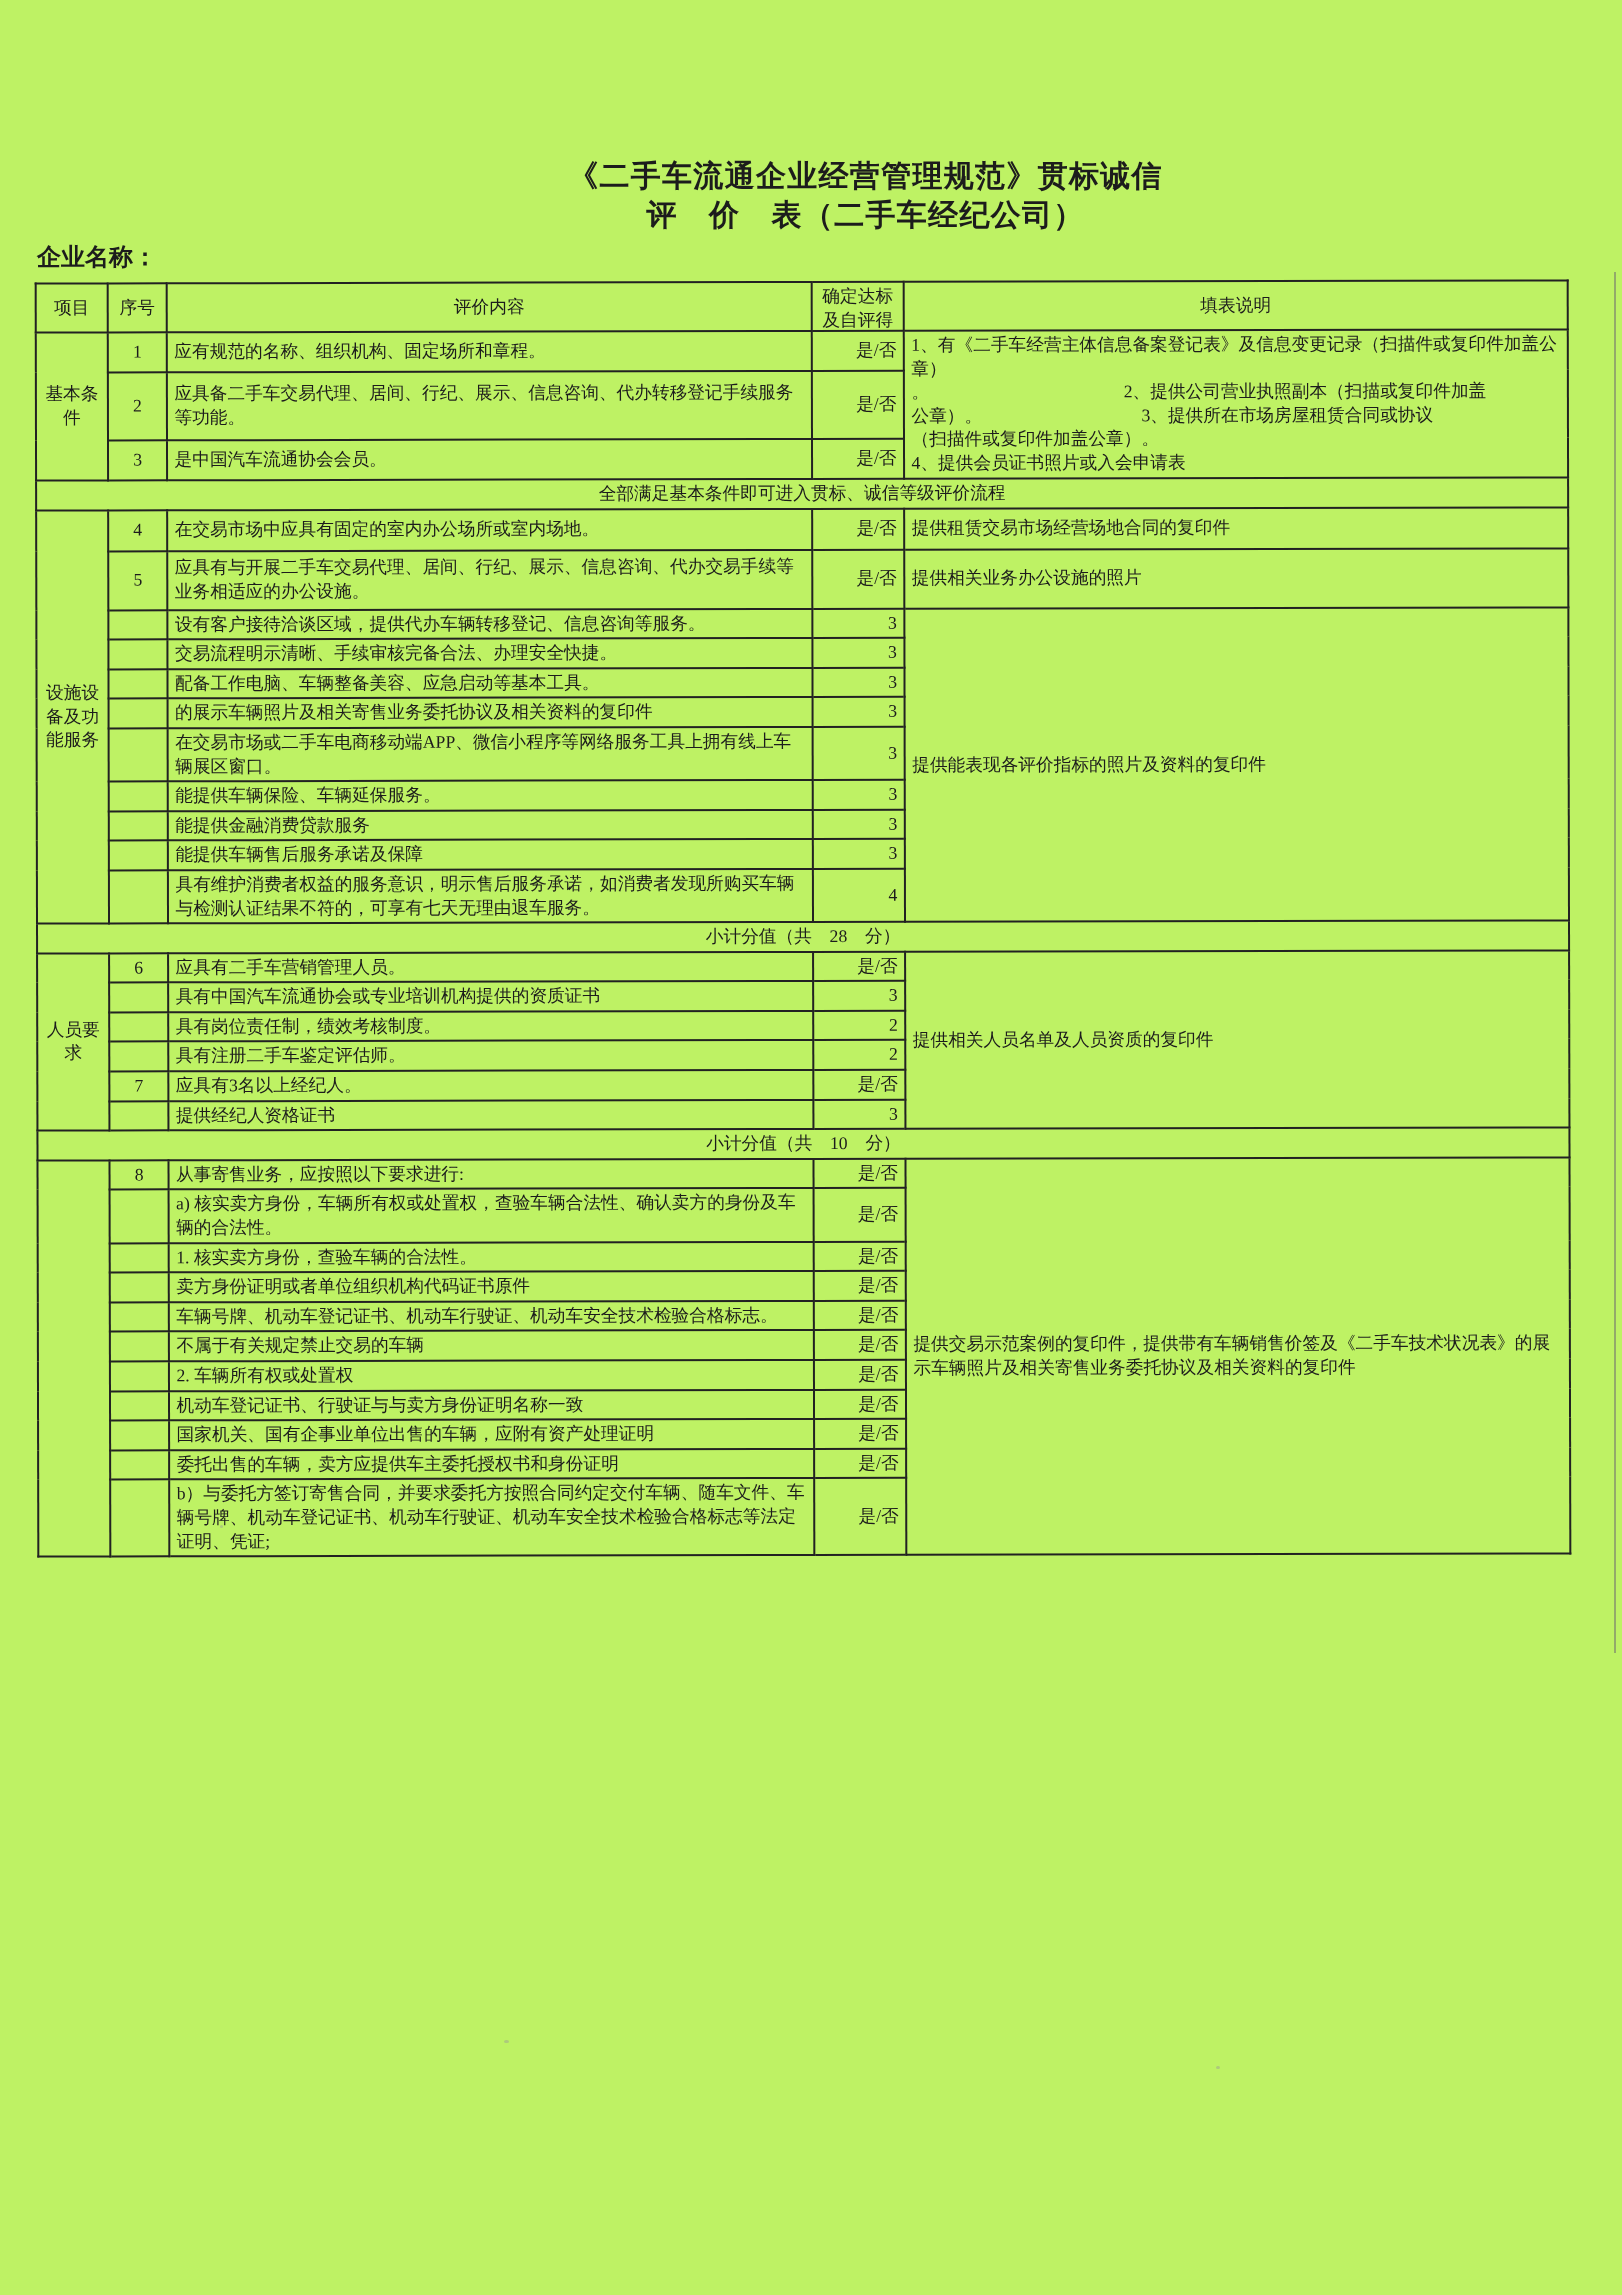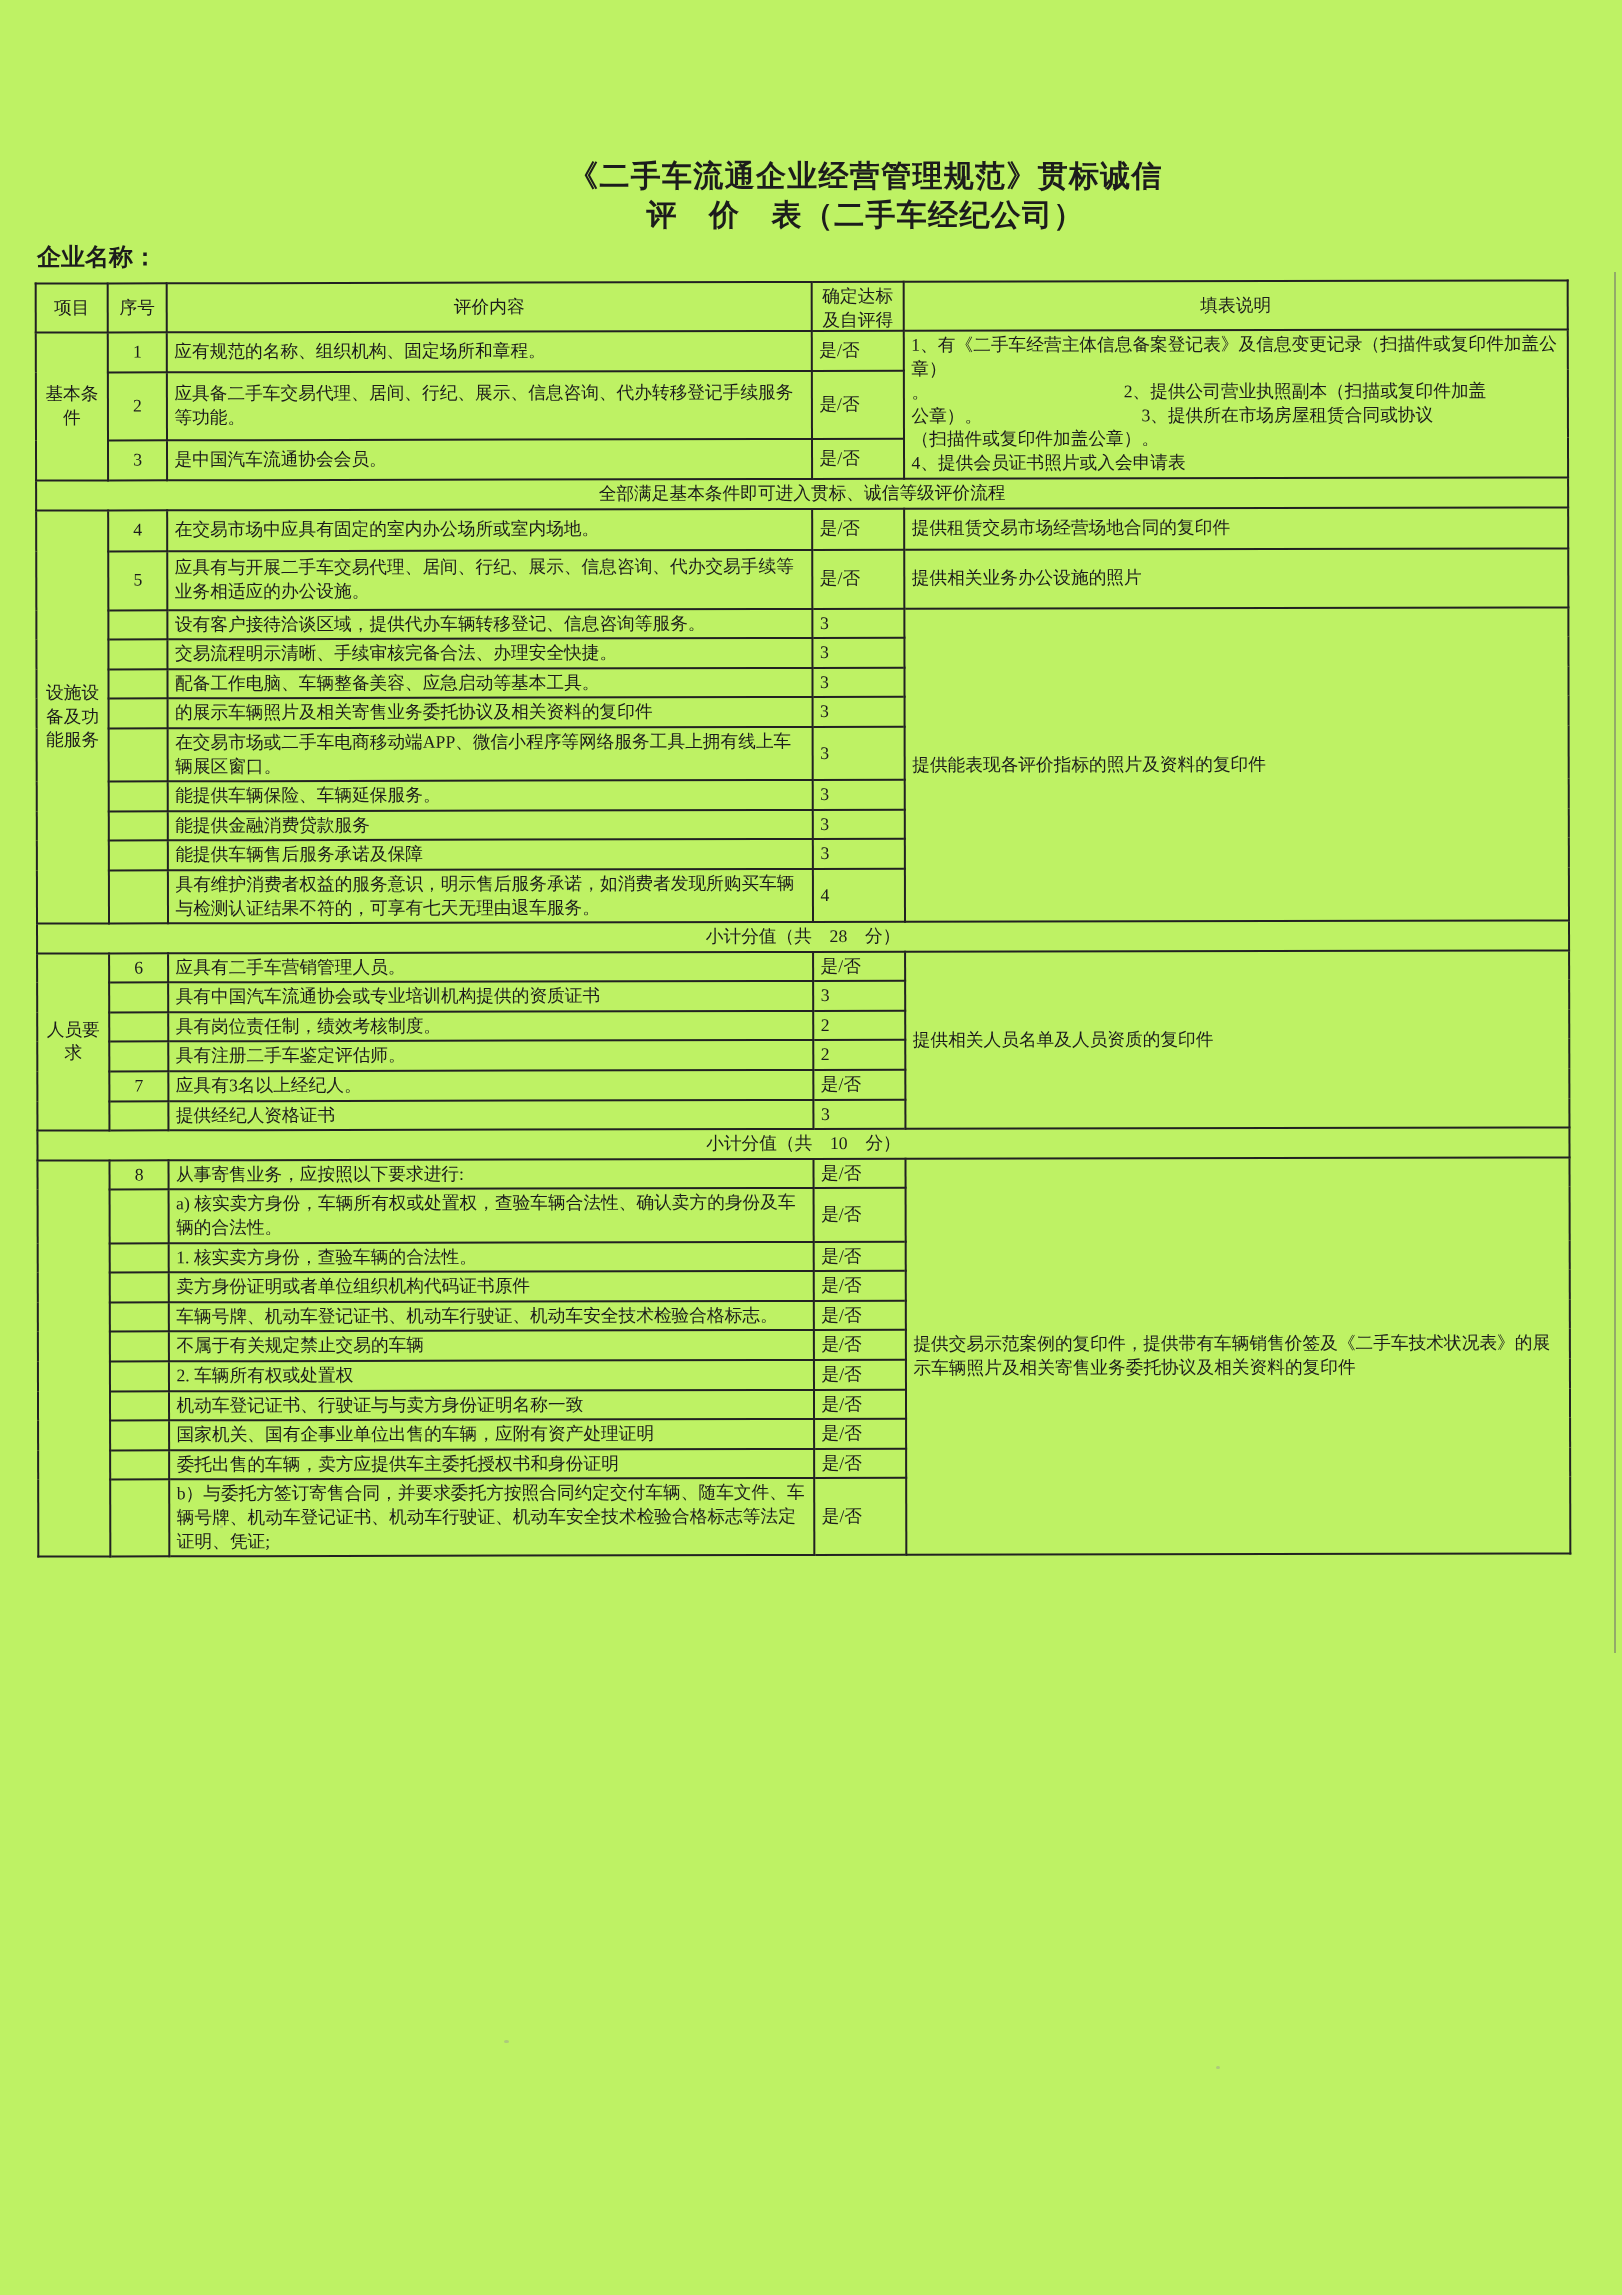--- a/index.html
+++ b/index.html
@@ -59,21 +59,21 @@
   tr.rh62 { height:41px; }
   tr.rh70 { height:46px; }
   tr.rh90 { height:59px; }
   tr.rh94 { height:62px; }
   td.head { text-align:center; font-size:19.6px; }
   td.head-score { text-align:center; font-size:17.7px; line-height:19.6px; padding:2px 3.9px; }
   .clip { height:43px; overflow:hidden; }
 
   td.item-cell { text-align:center; font-size:19px; line-height:26px; padding:2px 3.9px; }
   td.no-cell   { text-align:center; font-size:19px; }
-  td.score-cell{ text-align:left; font-size:18.3px; }
+  td.score-cell{ text-align:right; font-size:18.3px; }
   td.content-cell { text-align:left; }
 
   td.notes-cell { font-size:17.7px; line-height:27.5px; }
   td.notes-a { white-space:pre-line; font-size:17px; line-height:29px; vertical-align:middle;border-radius:12px; }
   td.notes-bottom { vertical-align:bottom; padding-bottom:18.3px; }
 
   td.gate-cell, td.subtotal-cell {
     text-align:center; font-size:19px;
   }
 

